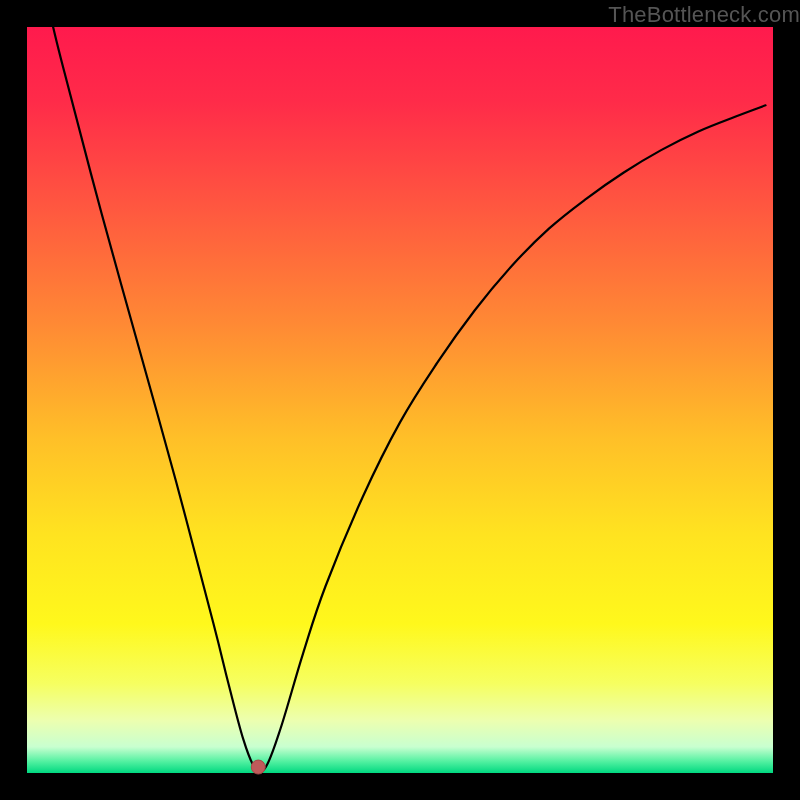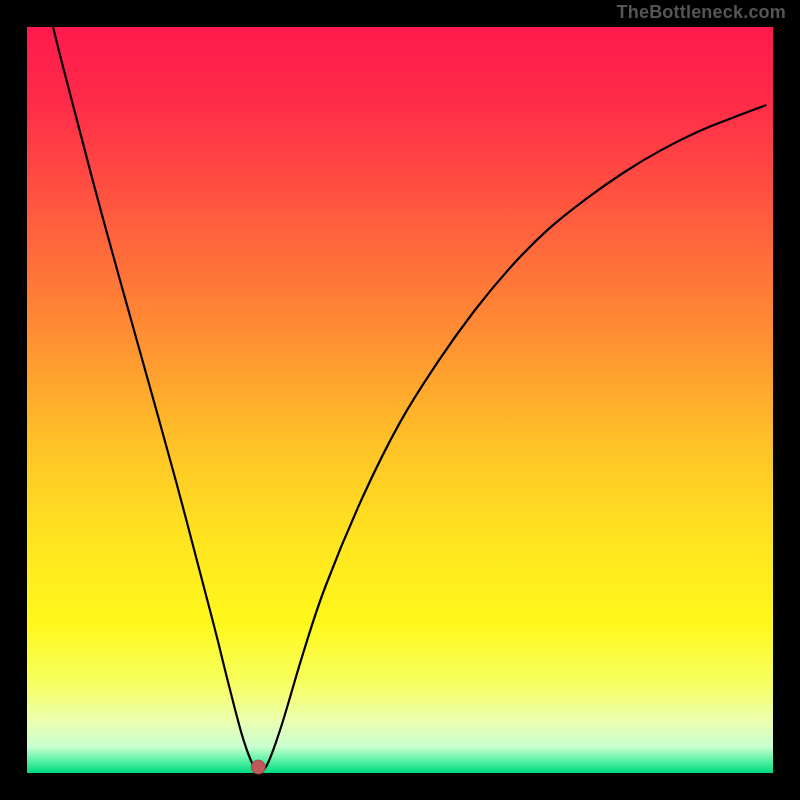--- a/index.html
+++ b/index.html
@@ -13,24 +13,24 @@
   }
   .frame {
     position: relative;
     width: 800px;
     height: 800px;
     background: #000;
   }
   .watermark {
     position: absolute;
     top: 2px;
-    right: 14px;
+    right: 0;
     color: #555;
-    font-size: 18px;
-    font-weight: 700;
+    font-size: 22px;
+    font-weight: 400;
     letter-spacing: 0.2px;
     z-index: 10;
     user-select: none;
   }
   svg {
     display: block;
   }
 </style>
 </head>
 <body>

